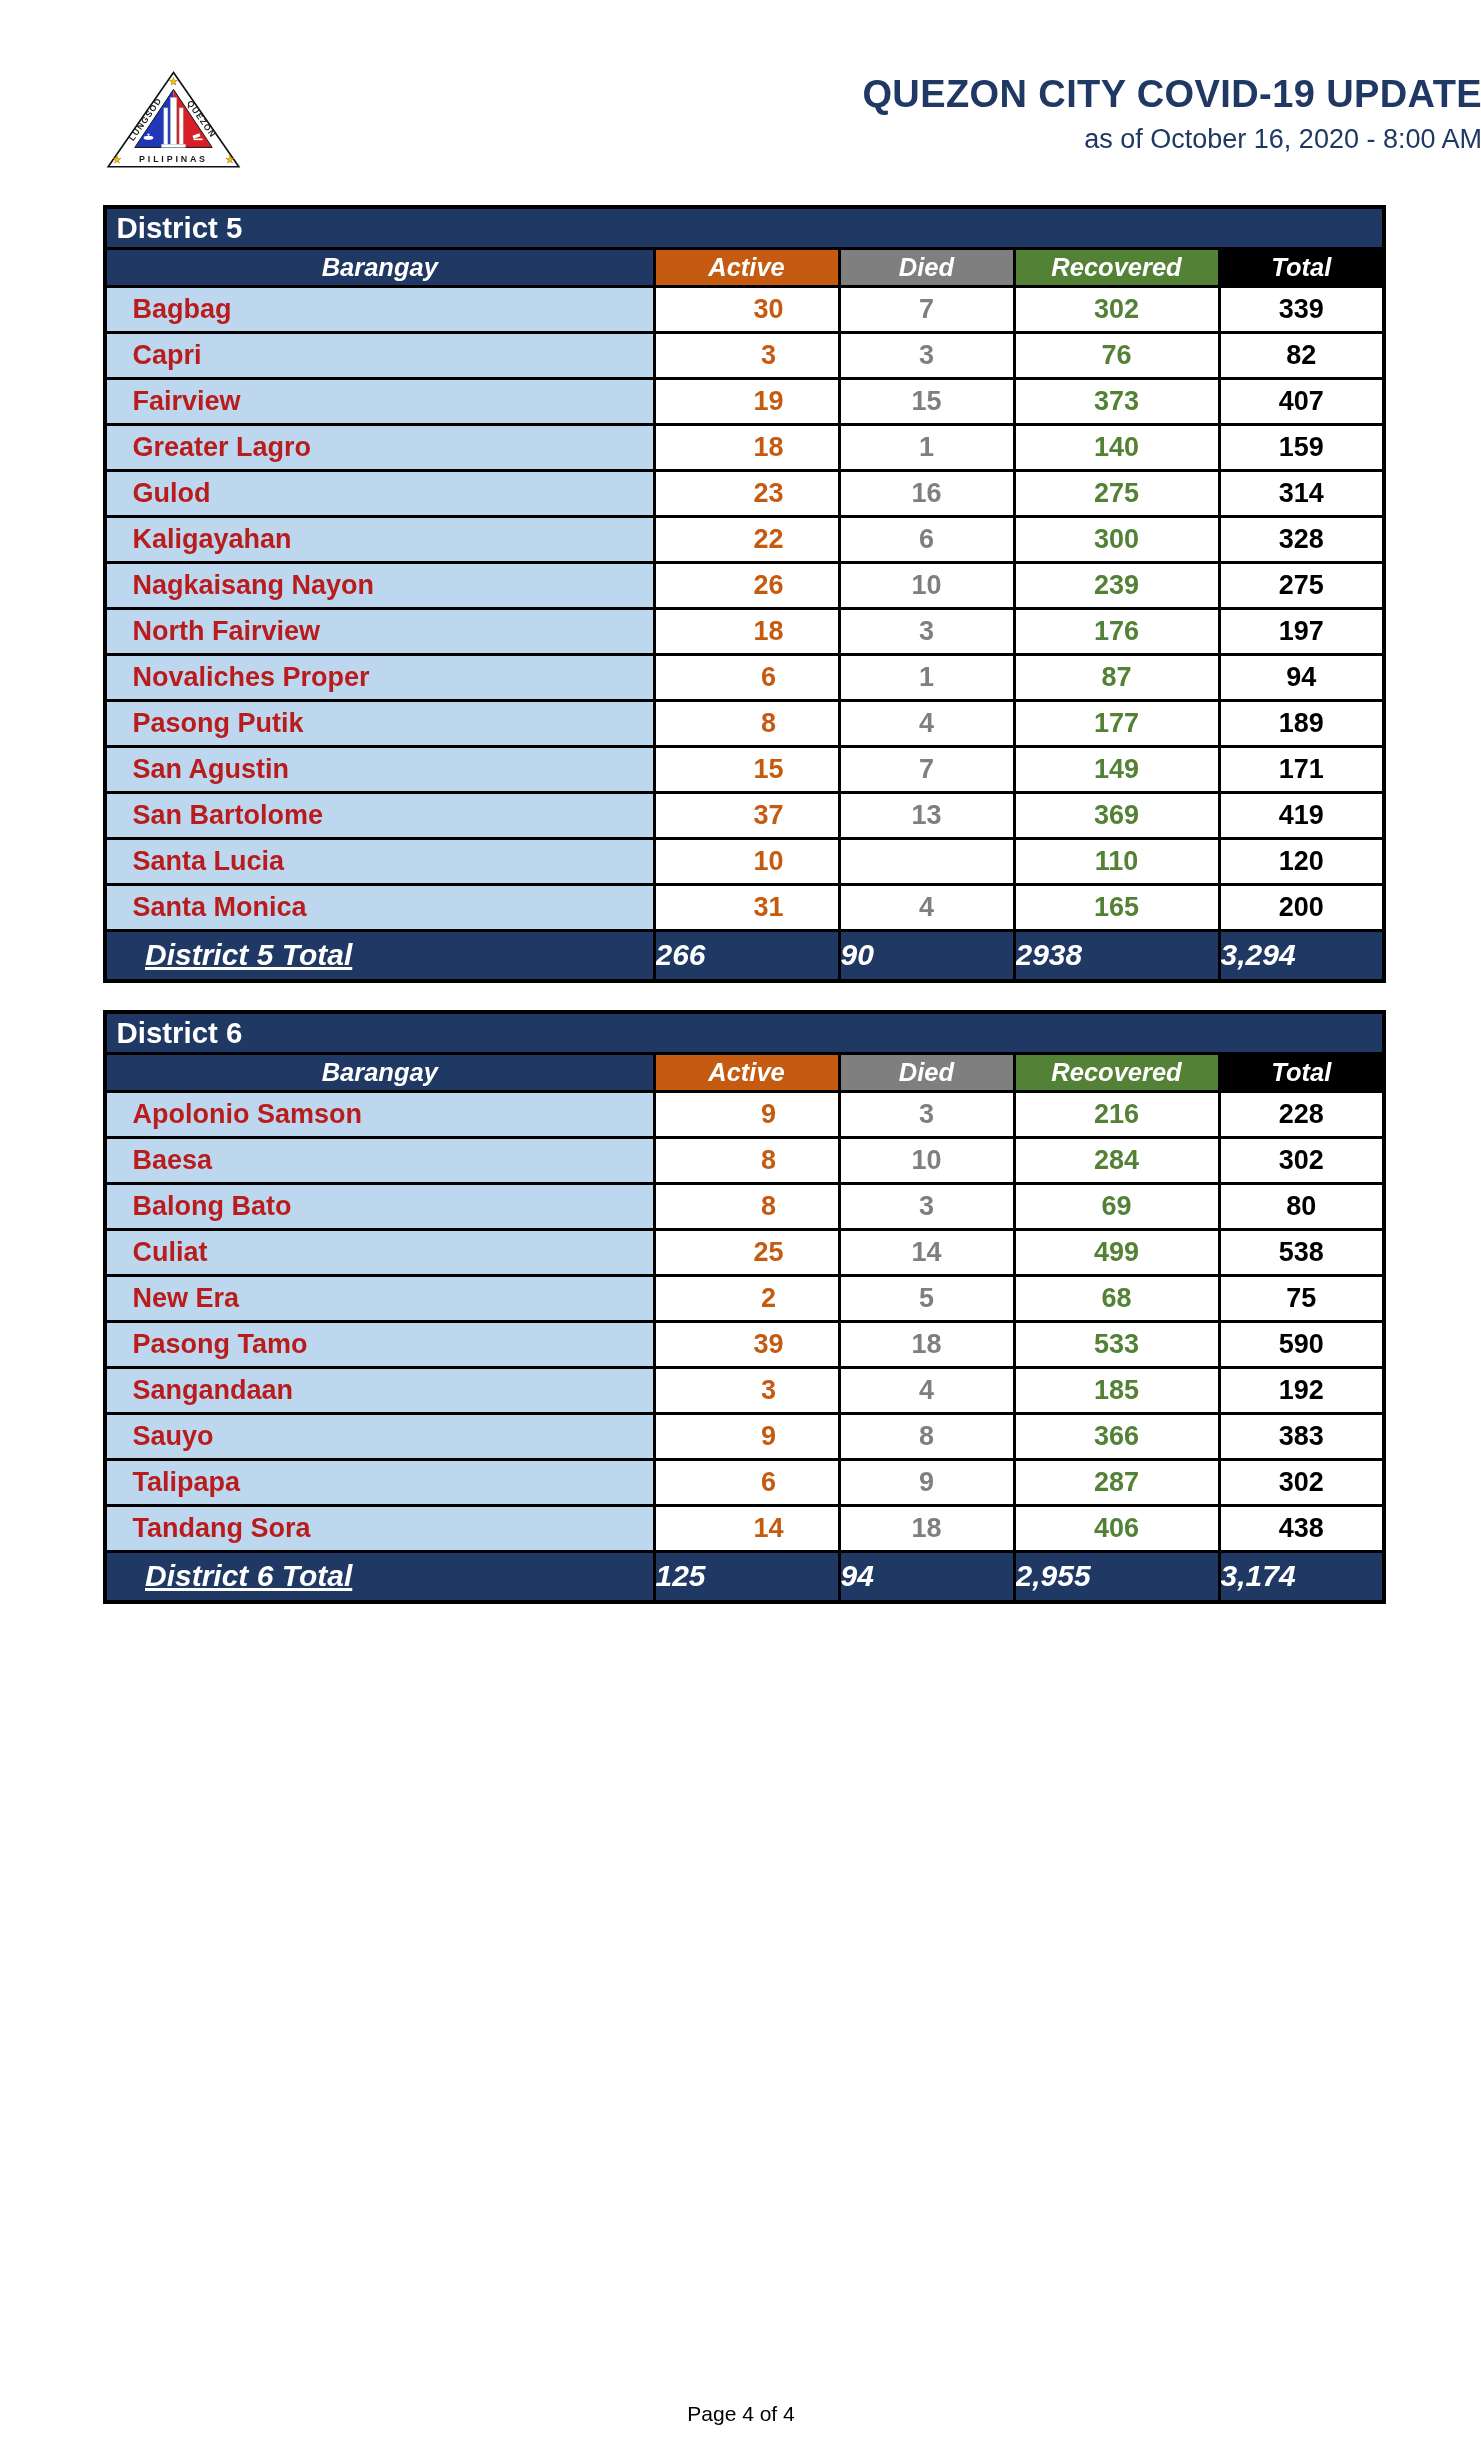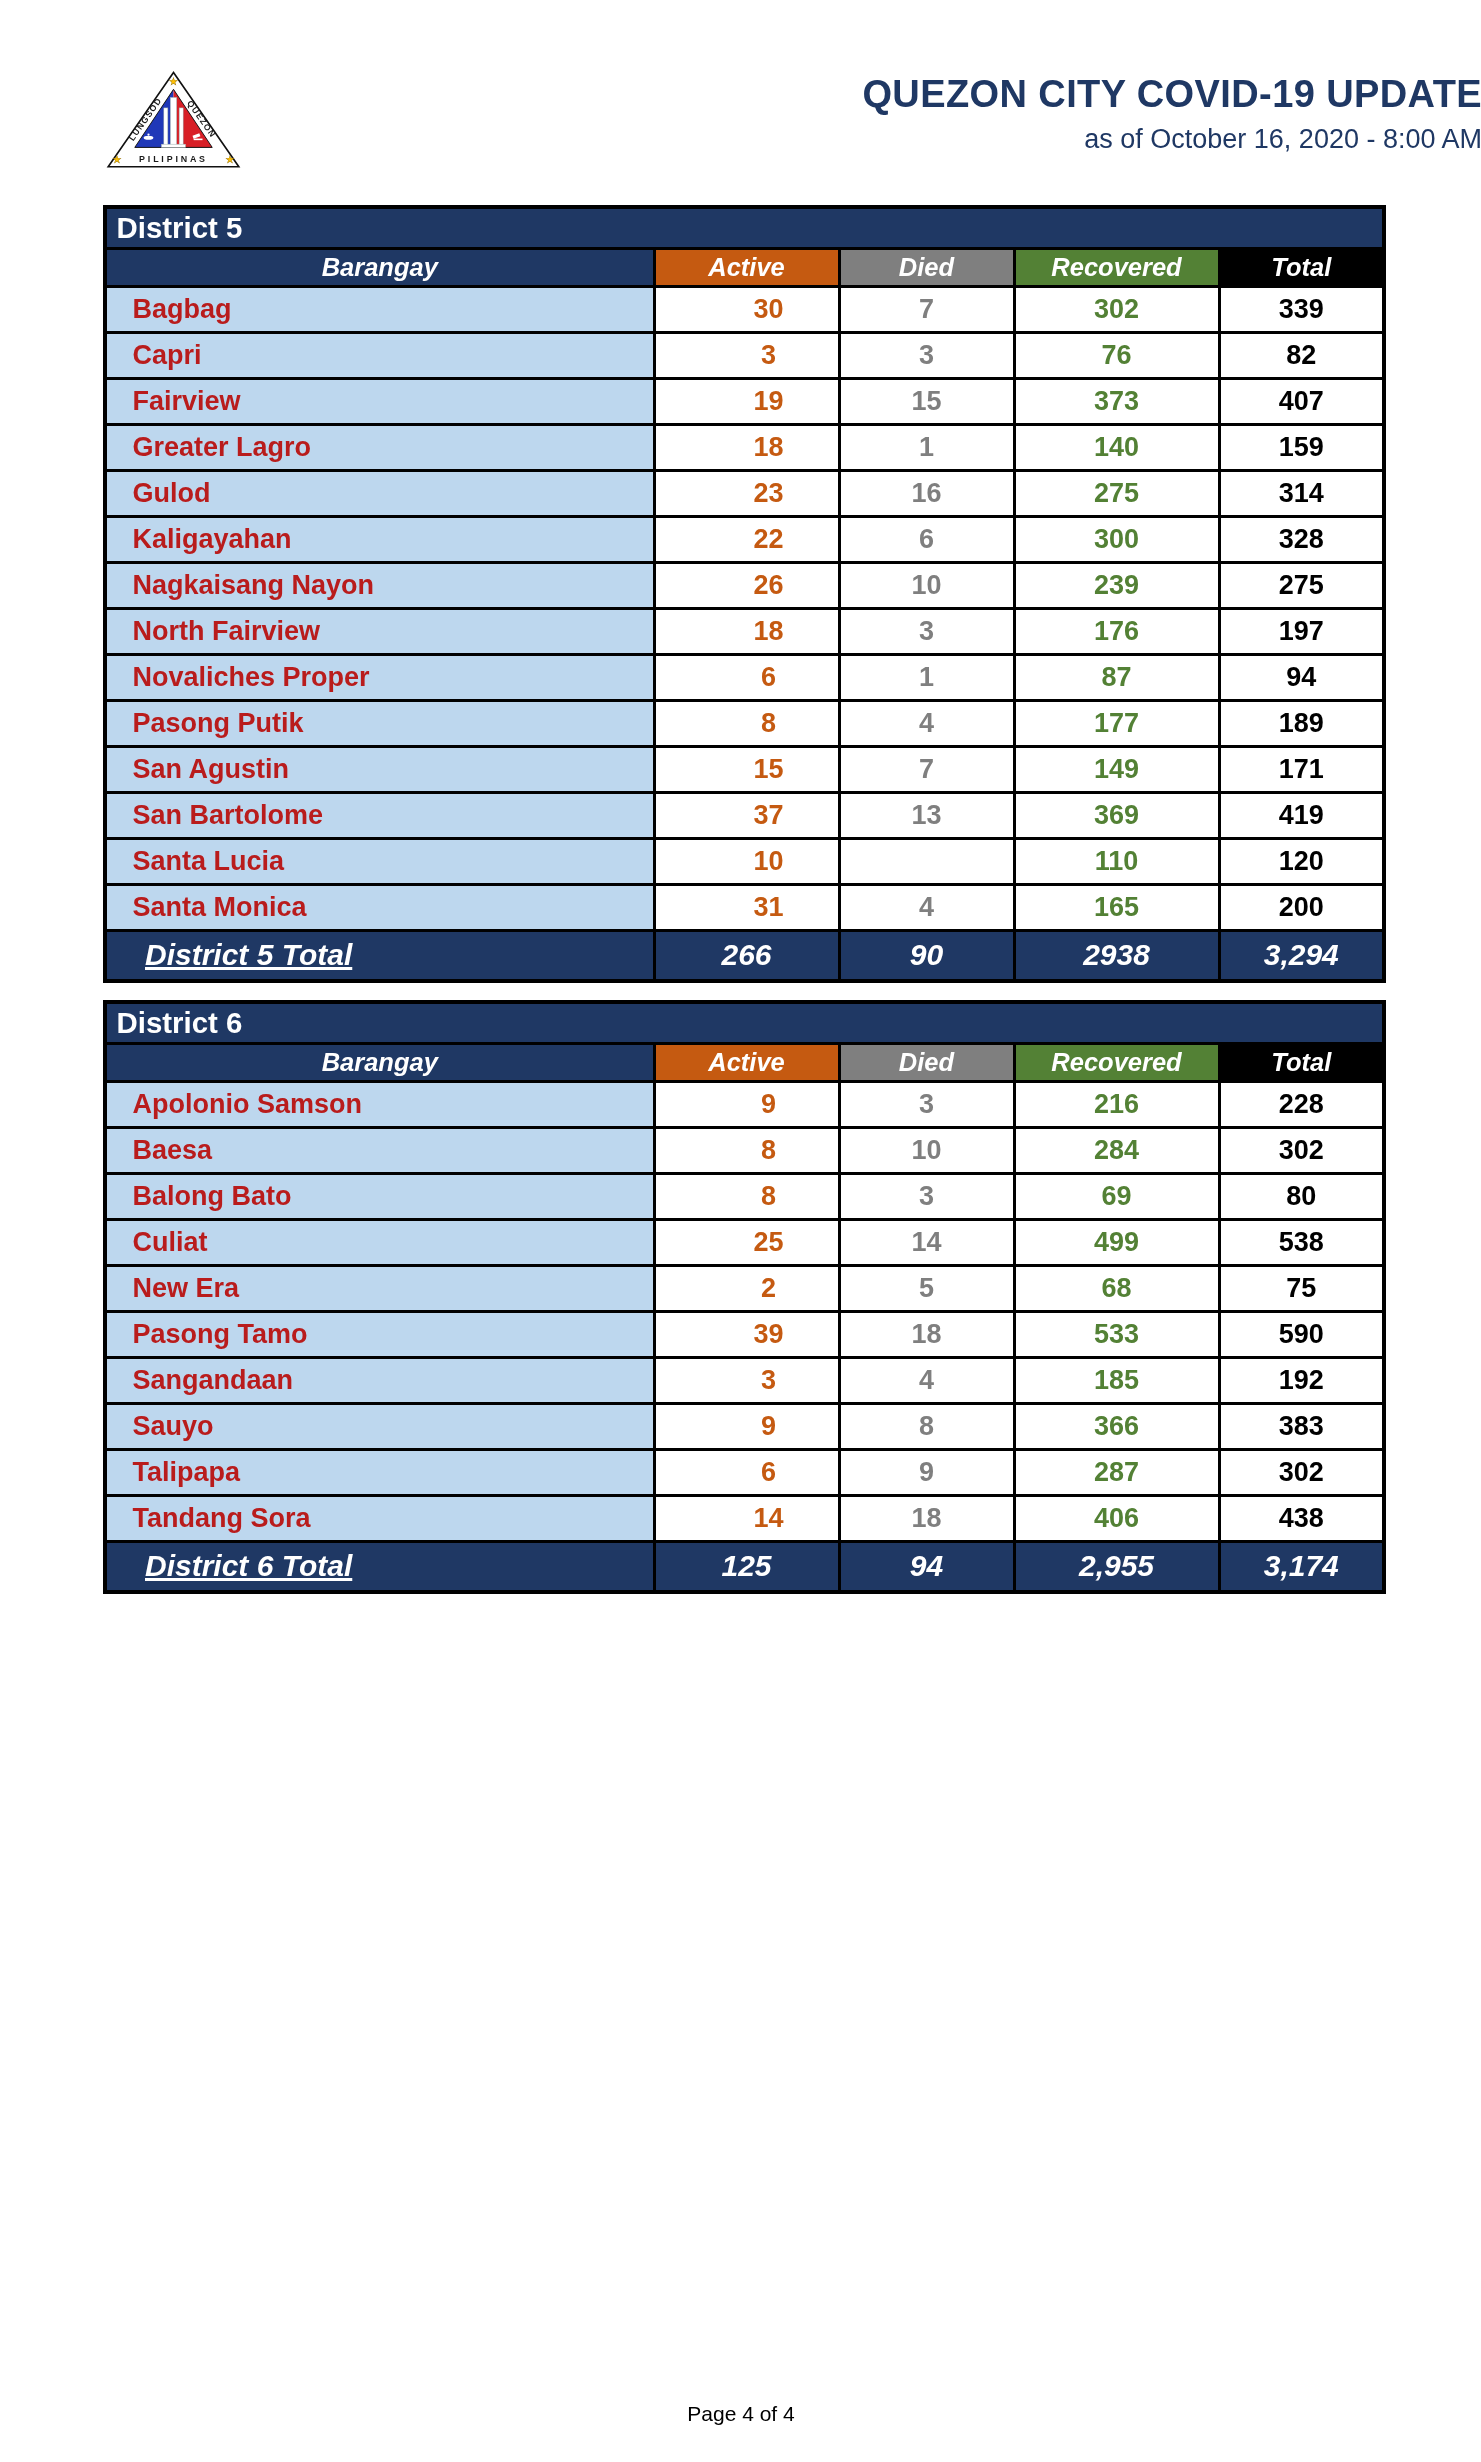--- a/index.html
+++ b/index.html
@@ -12,21 +12,21 @@
   .seal { position:absolute; left:105px; top:70px; width:137px; height:100px; }
   .title-block { position:absolute; left:0; top:73px; width:100%; text-align:right; }
   .main-title { color:var(--navy,#1F3864); font-size:38px; font-weight:bold; letter-spacing:0.4px; }
   .subtitle  { color:var(--navy,#1F3864); font-size:27px; font-weight:normal; margin-top:8px; }
   
   #tables { position:absolute; top:205px; left:103px; width:1279px; }
   table.district-table {
     border-collapse:collapse; table-layout:fixed; width:1279px;
     border:4.8px solid #000; background:#fff;
   }
-  table.district-table + table.district-table { margin-top:17px; }
+  table.district-table + table.district-table { margin-top:27px; }
   .district-table th, .district-table td { border:3.2px solid #000; overflow:hidden; white-space:nowrap; }
   .title-row th {
     background:var(--navy,#1F3864); color:#fff; text-align:left;
     font-size:29.4px; font-weight:bold; height:41px; padding-left:9.6px;
   }
   .header-row th {
     color:#fff; font-style:italic; font-weight:bold; font-size:25.5px;
     height:38px; text-align:center;
   }
   .header-row th.c0 { background:var(--navy,#1F3864); }
@@ -39,21 +39,21 @@
     background:var(--lightblue,#BDD7EE); color:#b91c1c;
     text-align:left; padding-left:25.5px;
   }
   td.num-cell { text-align:center; }
   td.active-cell    { color:var(--orange,#C55A11);padding-left:44px; }
   td.died-cell      { color:var(--gray,#7F7F7F); }
   td.recovered-cell { color:var(--green,#538135); }
   td.total-cell     { color:#000; }
   .total-row td {
     background:var(--navy,#1F3864); color:#fff; font-style:italic; font-weight:bold;
-    font-size:30px; height:51px; text-align:center;
+    font-size:30px; height:51px; text-align:left;
   }
   .total-row td.name-cell { background:var(--navy,#1F3864); color:#fff; text-align:left; padding-left:38px;text-decoration:underline; }
   
   .page-footer {
     position:absolute; top:2402px; left:0; width:100%;
     text-align:center; font-size:21px; color:#000;
   }
   
   .seal .outer { fill:#ffffff; stroke:#111; stroke-width:2; }
   .seal .inner-blue { fill:#2038B8; }

